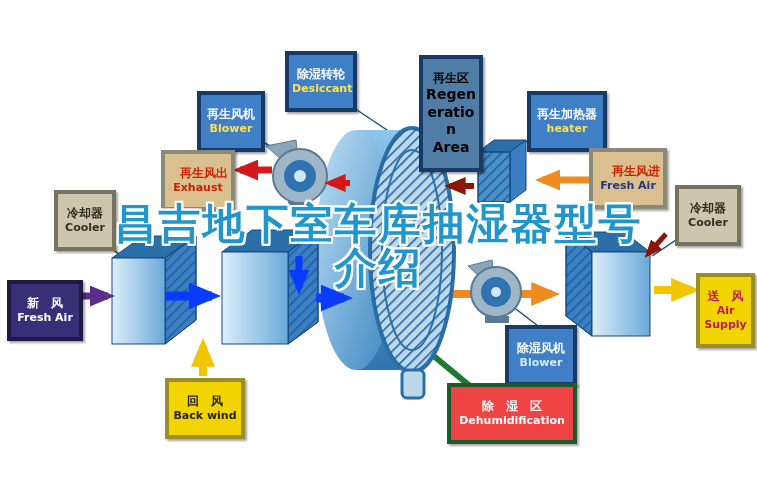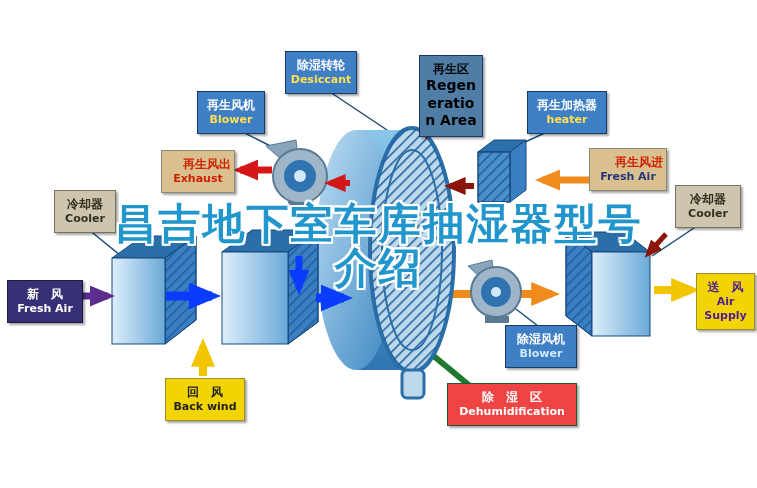--- a/index.html
+++ b/index.html
@@ -5,42 +5,42 @@
   html,body{margin:0;padding:0;background:#fff;}
   #stage{
     position:relative;width:757px;height:488px;background:#ffffff;
     overflow:hidden;font-family:"DejaVu Sans",sans-serif;
   }
   #diagram-svg{position:absolute;left:0;top:0;z-index:1;}
 
   
   .lbl{
     position:absolute;z-index:3;box-sizing:border-box;
-    border:1px solid #000000;text-align:center;font-weight:bold;
-    padding:6px 3px;line-height:1.25;
+    border:4px solid #000000;text-align:center;font-weight:bold;
+    padding:12px 3px;line-height:1.25;
     box-shadow:1.5px 1.5px 2px rgba(0,0,0,.35);
   }
   .lbl .zh{display:block;font-size:12px;}
   .lbl .en{display:block;font-size:11px;}
   .b-blue{background:#3f7fc6;border-color:#173a66;}
   .b-blue .zh{color:#ffffff;}
   .b-blue .en{color:#ffe14d;}
   .b-blue-cyan{background:#4f7da6;border-color:#173a66;}
   .b-blue-cyan .zh,.b-blue-cyan .en{color:#000000;}
   .b-blue-cyan .en{font-size:14px;word-break:break-word;}
   .b-tan{background:#d9c08e;border-color:#8a8a7a;}
   .b-tan .zh{color:#cf1f00;text-align:right;}
   .en-red{color:#cf1f00;}
   .en-navy{color:#23357f;}
   .b-gray{background:#cdc5ad;border-color:#77715f;}
   .b-gray .zh,.b-gray .en{color:#332f20;}
   .b-navy{background:#383077;border-color:#1e1a45;}
   .b-navy .zh,.b-navy .en{color:#ffffff;}
   .b-yellow{background:#f2d400;border-color:#9a8d2a;}
-  .b-yellow .zh,.b-yellow .en{color:#4c1d95;}
+  .b-yellow .zh,.b-yellow .en{color:#be185d;}
   .b-yellow-dark .zh,.b-yellow-dark .en{color:#222222;}
   .b-blue2{background:#3f7fc6;border-color:#173a66;}
   .b-blue2 .zh{color:#ffffff;}
   .b-blue2 .en{color:#cfe9ff;}
   .b-green{background:#ef4444;border-color:#1d5a2c;}
   .b-green .zh,.b-green .en{color:#ffffff;}
 
   
   .title-line{
     position:absolute;left:0;width:100%;z-index:10;text-align:center;

